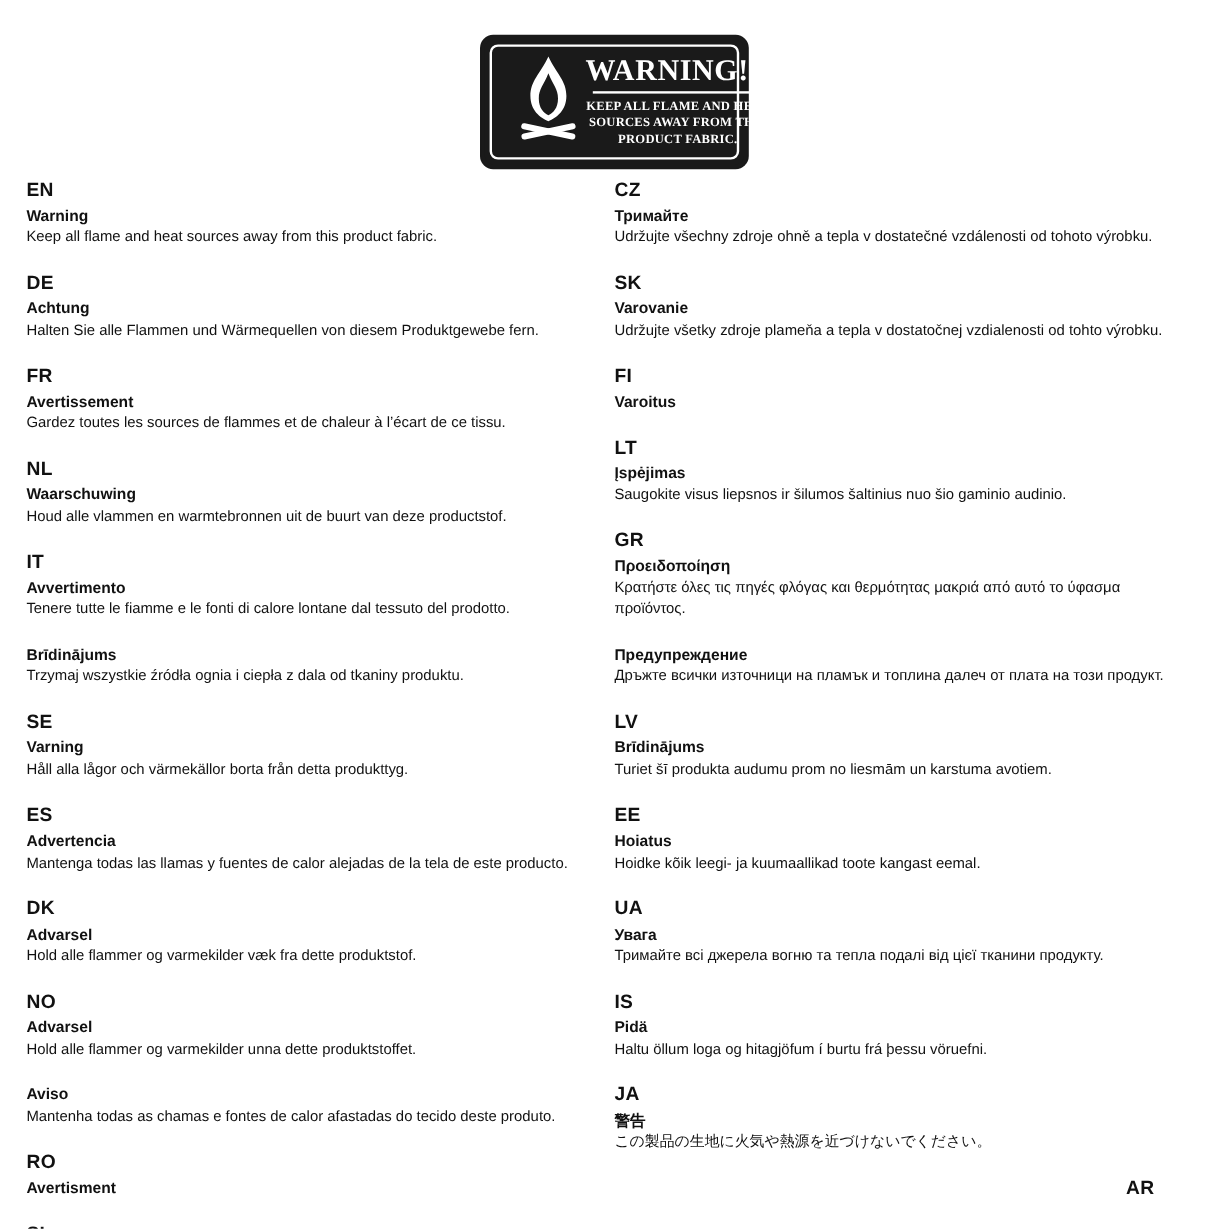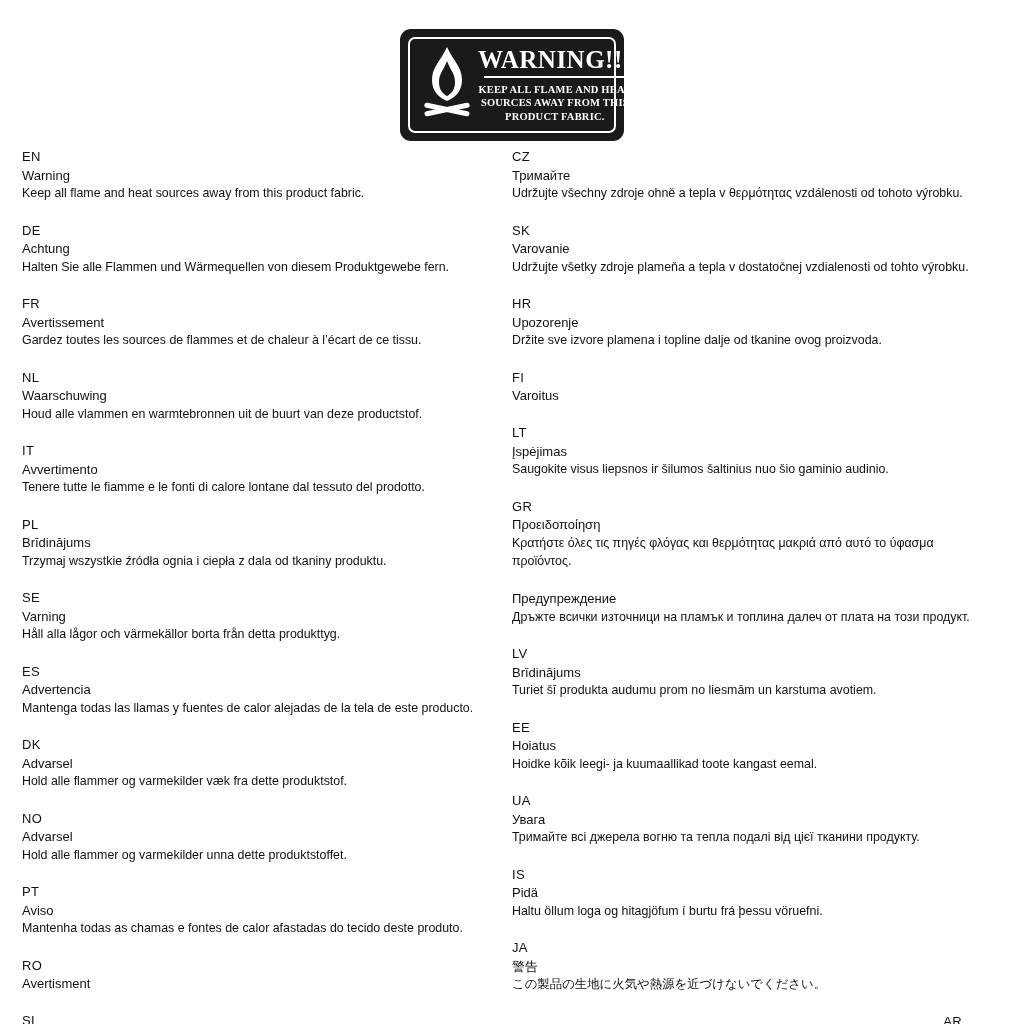--- a/index.html
+++ b/index.html
@@ -36,21 +36,21 @@
     box-shadow: 0 0 0 1px #1a1a1a;
   }
   .badge-inner {
     width: 100%;
     height: 100%;
     border: 2px solid #ffffff;
     border-radius: 7px;
     box-sizing: border-box;
     display: flex;
     align-items: center;
-    padding: 4px 6px;
+    padding: 4px 16px;
   }
   .badge-icon {
     width: 62px;
     height: 84px;
     flex: 0 0 62px;
     display: flex;
     align-items: center;
     justify-content: center;
   }
   .badge-text {
@@ -92,29 +92,29 @@
     width: 490px;
     box-sizing: border-box;
   }
   .col-left { padding-left: 22px; }
   .col-right { padding-left: 22px; }
 
   .entry {
     margin-bottom: 18.5px;
   }
   .entry .code {
-    font-size: 13px;
-    font-weight: normal;
+    font-size: 16px;
+    font-weight: bold;
     letter-spacing: 0.3px;
     line-height: 1.35;
     color: #111;
   }
   .entry .word {
     font-size: 13px;
-    font-weight: normal;
+    font-weight: bold;
     line-height: 1.5;
     color: #111;
   }
   .entry .text {
     font-size: 12.4px;
     line-height: 1.45;
     color: #111;
   }
   .entry.rtl {
     text-align: right;
@@ -167,21 +167,20 @@
         <div class="code">NL</div>
         <div class="word">Waarschuwing</div>
         <div class="text">Houd alle vlammen en warmtebronnen uit de buurt van deze productstof.</div>
       </div>
       <div class="entry">
         <div class="code">IT</div>
         <div class="word">Avvertimento</div>
         <div class="text">Tenere tutte le fiamme e le fonti di calore lontane dal tessuto del prodotto.</div>
       </div>
       <div class="entry">
-        <div class="code">PL</div>
         <div class="word">Brīdinājums</div>
         <div class="text">Trzymaj wszystkie źródła ognia i ciepła z dala od tkaniny produktu.</div>
       </div>
       <div class="entry">
         <div class="code">SE</div>
         <div class="word">Varning</div>
         <div class="text">Håll alla lågor och värmekällor borta från detta produkttyg.</div>
       </div>
       <div class="entry">
         <div class="code">ES</div>
@@ -192,50 +191,44 @@
         <div class="code">DK</div>
         <div class="word">Advarsel</div>
         <div class="text">Hold alle flammer og varmekilder væk fra dette produktstof.</div>
       </div>
       <div class="entry">
         <div class="code">NO</div>
         <div class="word">Advarsel</div>
         <div class="text">Hold alle flammer og varmekilder unna dette produktstoffet.</div>
       </div>
       <div class="entry">
-        <div class="code">PT</div>
         <div class="word">Aviso</div>
         <div class="text">Mantenha todas as chamas e fontes de calor afastadas do tecido deste produto.</div>
       </div>
       <div class="entry">
         <div class="code">RO</div>
         <div class="word">Avertisment</div>
       </div>
       <div class="entry">
         <div class="code">SI</div>
         <div class="word">Opozorilo</div>
       </div>
     </div>
   <div class="col col-right" id="right-col">
       <div class="entry">
         <div class="code">CZ</div>
         <div class="word">Тримайте</div>
-        <div class="text">Udržujte všechny zdroje ohně a tepla v θερμότητας vzdálenosti od tohoto výrobku.</div>
+        <div class="text">Udržujte všechny zdroje ohně a tepla v dostatečné vzdálenosti od tohoto výrobku.</div>
       </div>
       <div class="entry">
         <div class="code">SK</div>
         <div class="word">Varovanie</div>
         <div class="text">Udržujte všetky zdroje plameňa a tepla v dostatočnej vzdialenosti od tohto výrobku.</div>
       </div>
       <div class="entry">
-        <div class="code">HR</div>
-        <div class="word">Upozorenje</div>
-        <div class="text">Držite sve izvore plamena i topline dalje od tkanine ovog proizvoda.</div>
-      </div>
-      <div class="entry">
         <div class="code">FI</div>
         <div class="word">Varoitus</div>
       </div>
       <div class="entry">
         <div class="code">LT</div>
         <div class="word">Įspėjimas</div>
         <div class="text">Saugokite visus liepsnos ir šilumos šaltinius nuo šio gaminio audinio.</div>
       </div>
       <div class="entry">
         <div class="code">GR</div>

